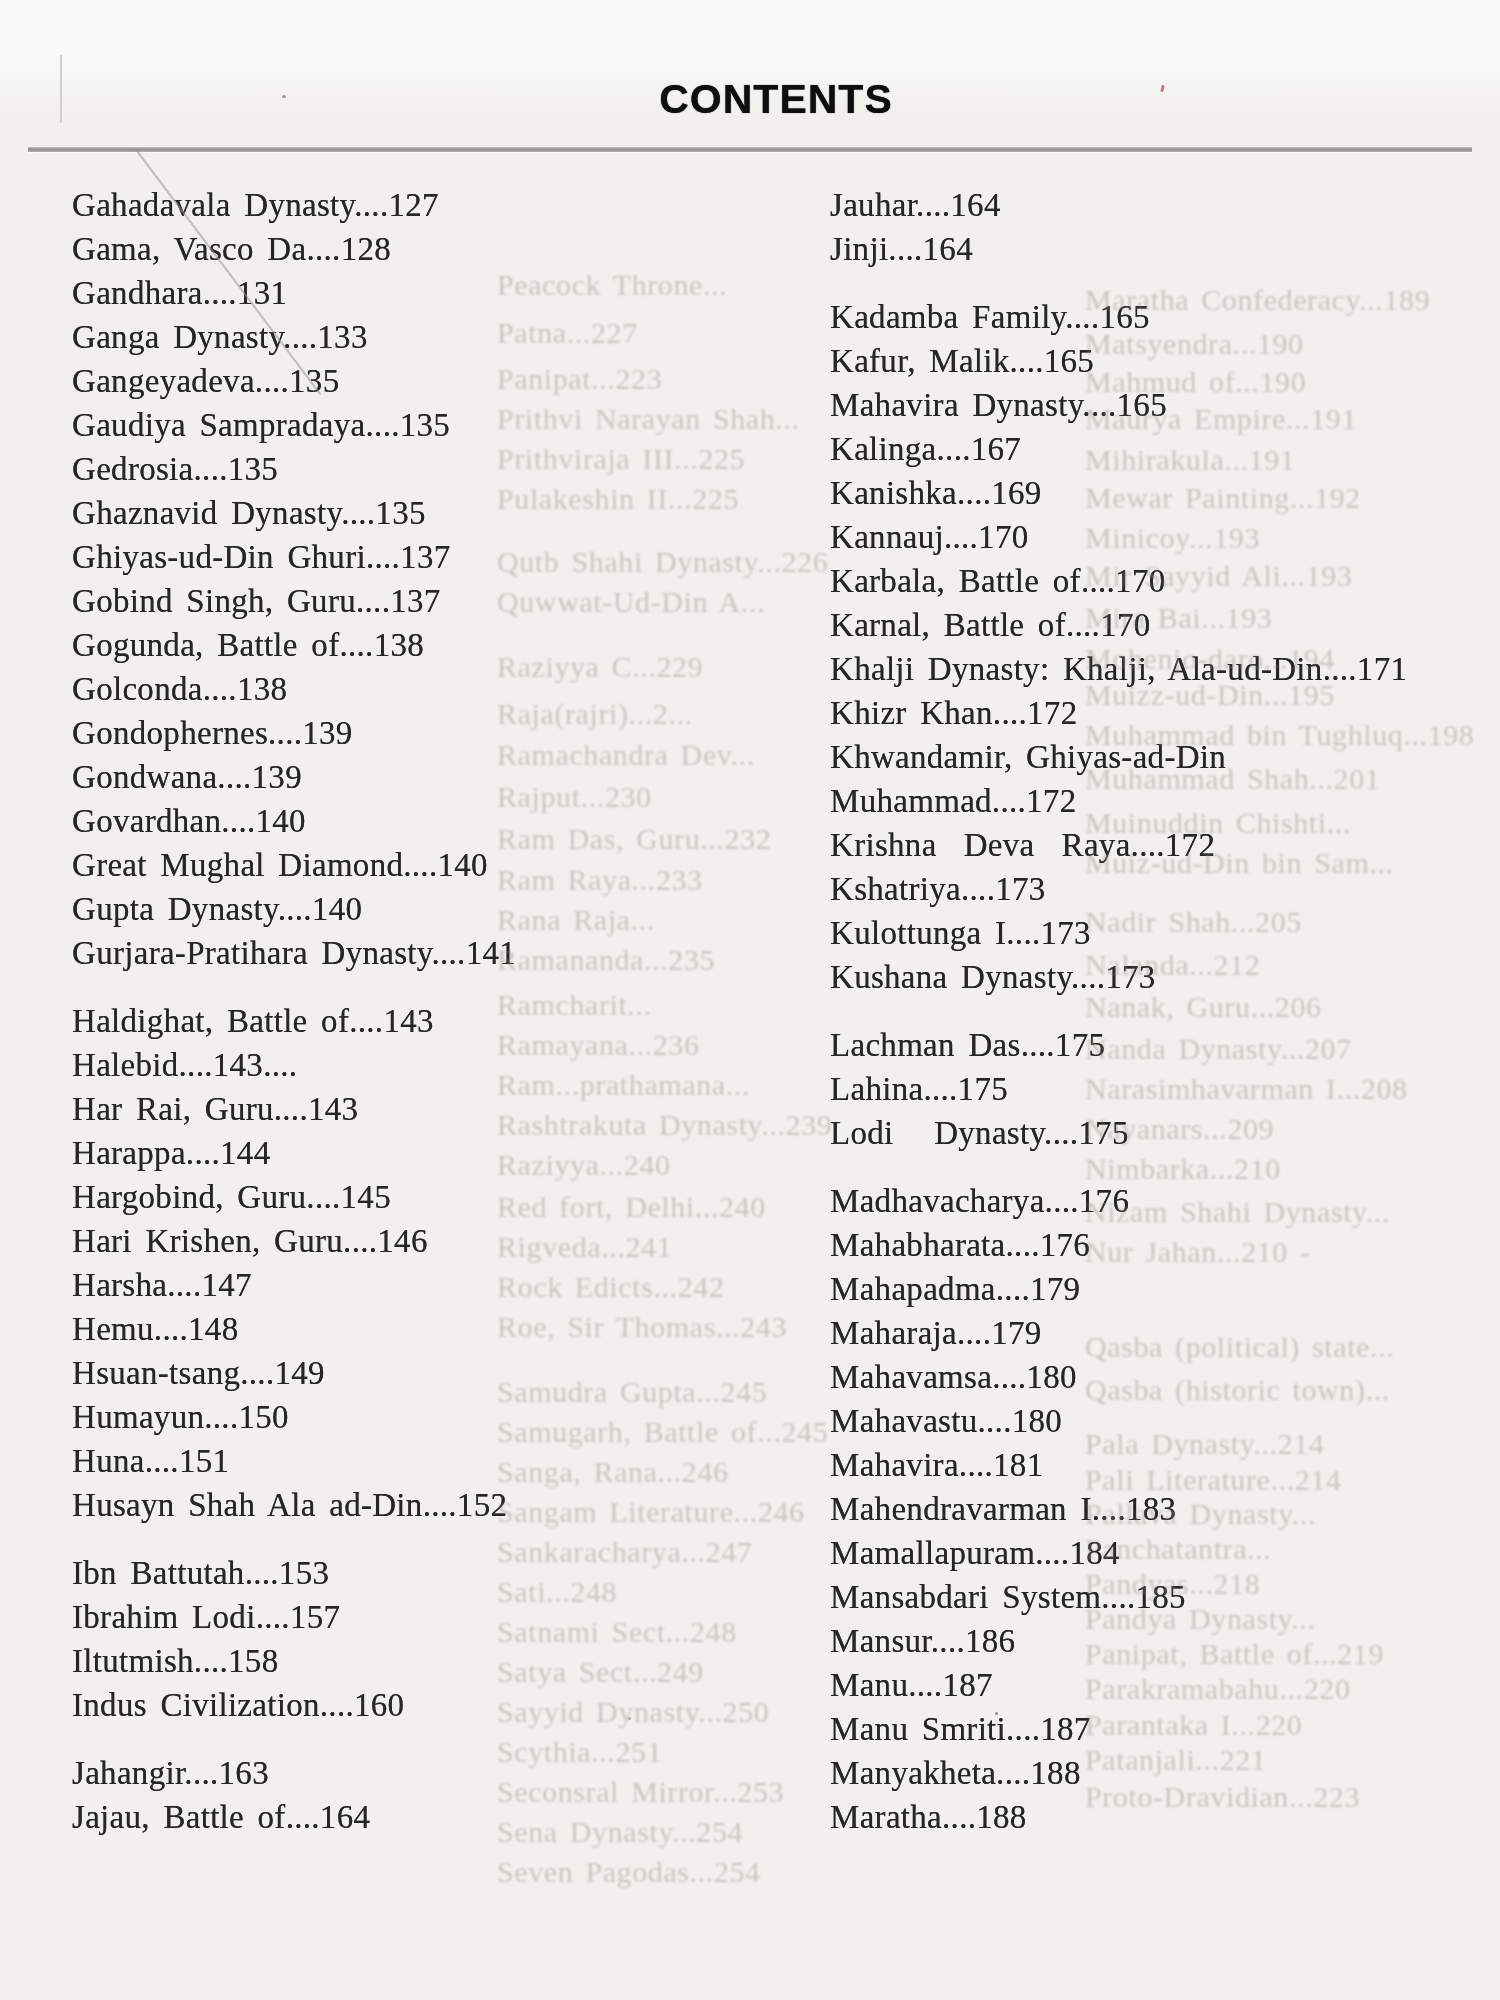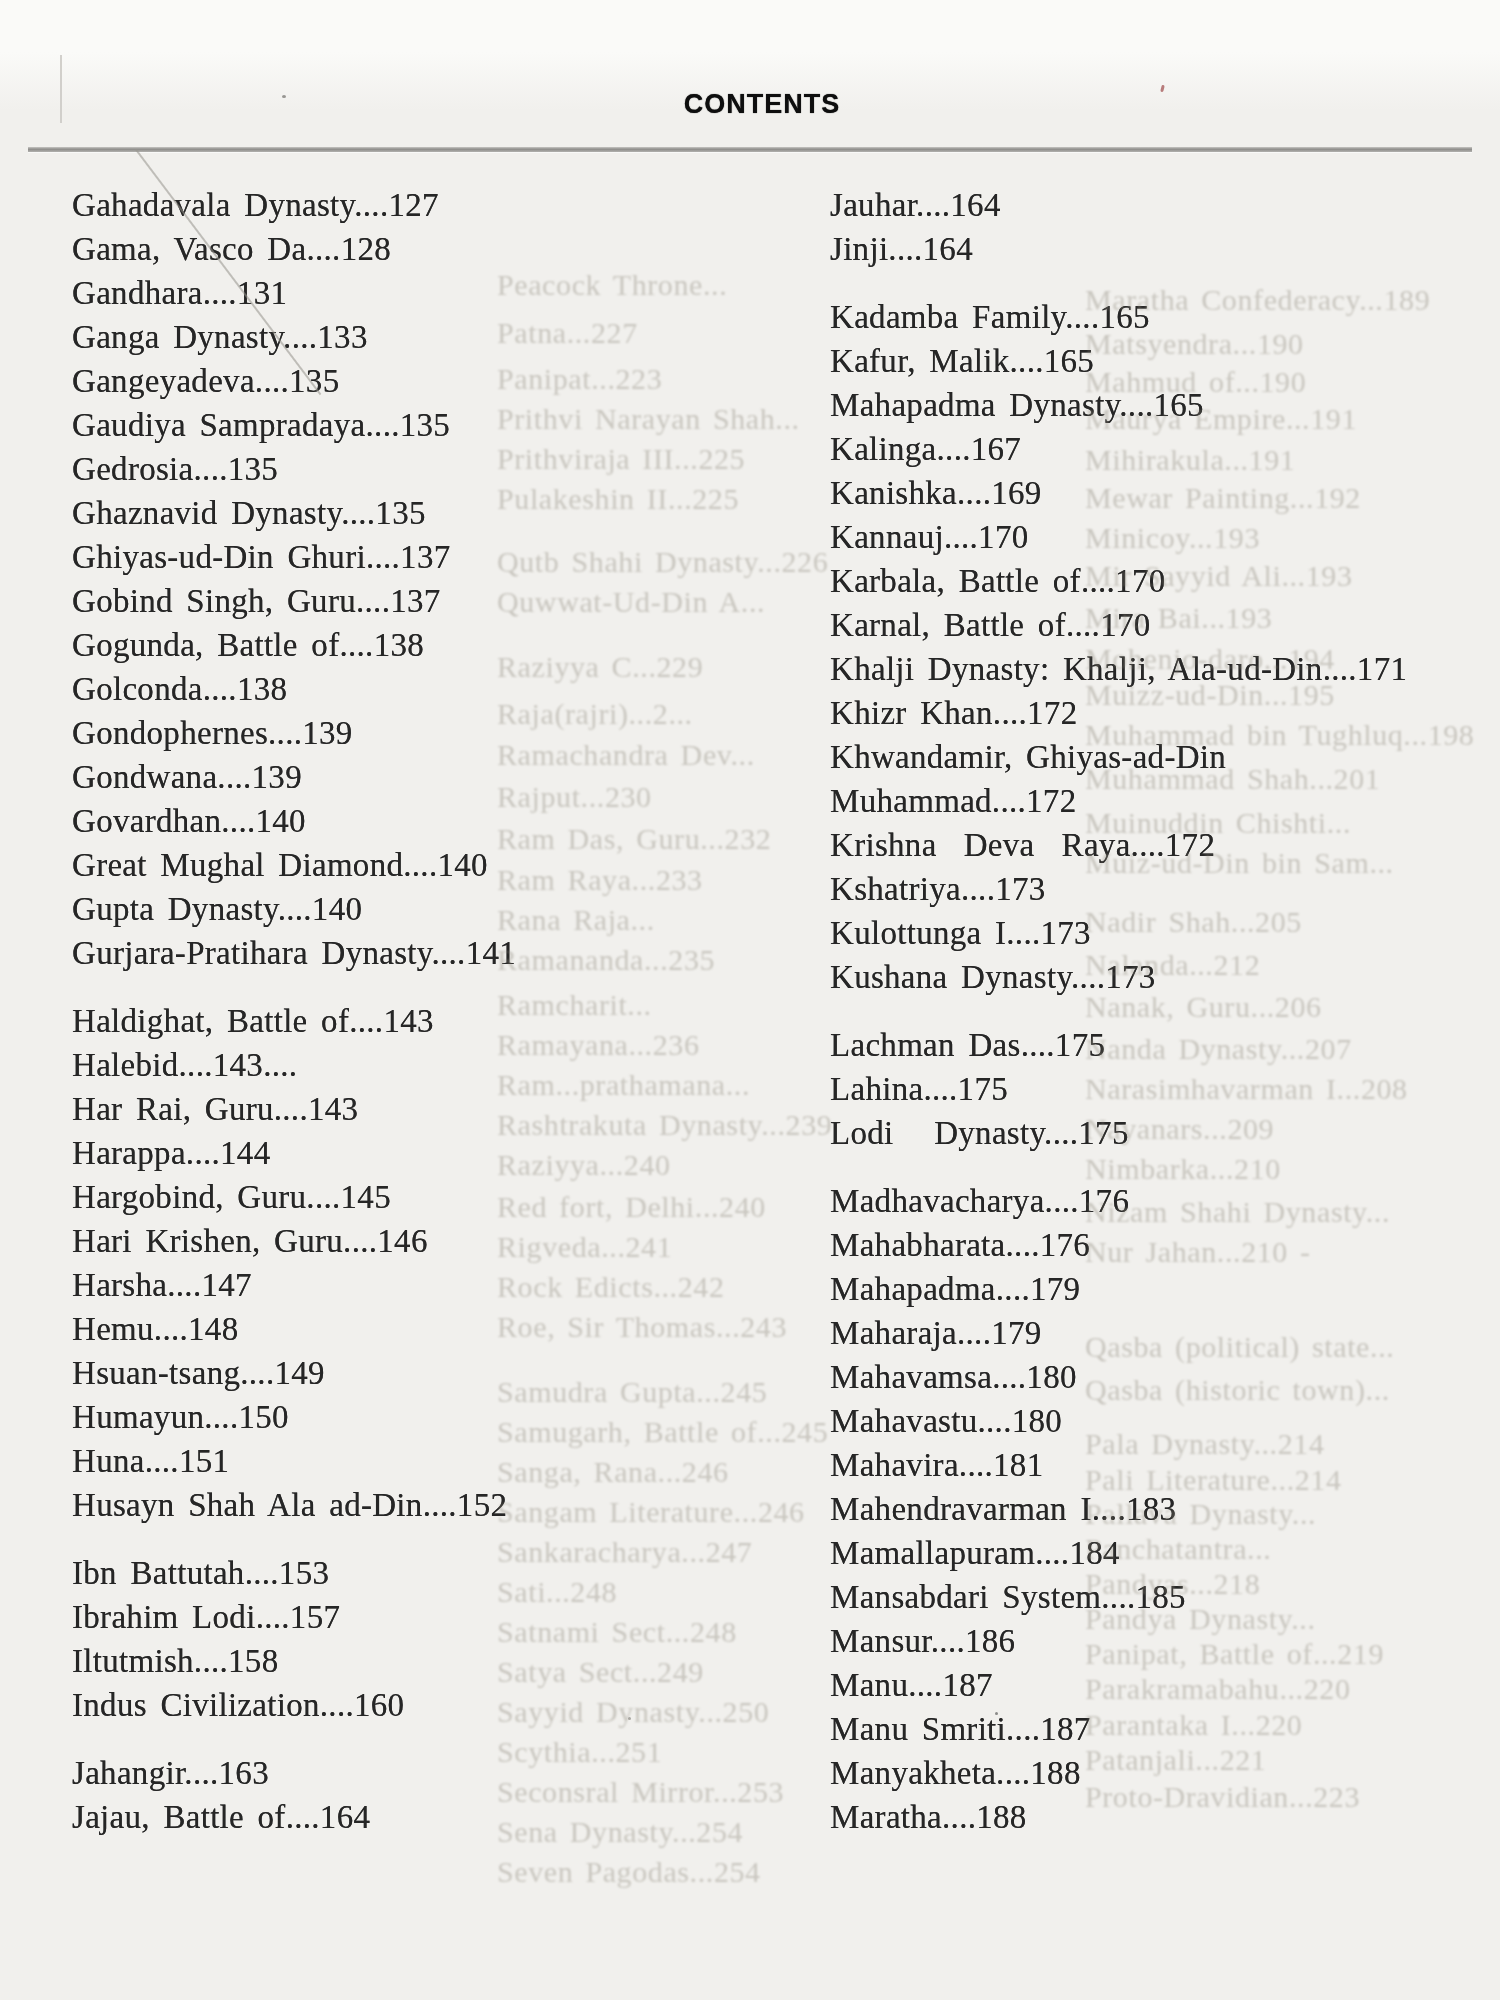--- a/index.html
+++ b/index.html
@@ -8,23 +8,23 @@
   }
   html,body{margin:0;padding:0;}
   body{
     width:1500px;height:2000px;position:relative;overflow:hidden;
     background:linear-gradient(180deg,var(--paper-top) 0px,var(--paper-top) 52px,var(--paper) 110px,var(--paper) 100%);
     font-family:"Liberation Serif","DejaVu Serif",serif;
   }
   .page{position:absolute;inset:0;}
   
   .page-title{
-    position:absolute;top:89px;left:50%;transform:translateX(-50%);margin:0 0 0 12px;
+    position:absolute;top:76px;left:50%;transform:translateX(-50%);margin:0 0 0 26px;
     font-family:"Liberation Sans","DejaVu Sans",sans-serif;font-weight:bold;
-    font-size:27px;letter-spacing:1px;color:#0e0e0e;text-shadow:0 0 1px rgba(0,0,0,.85);
+    font-size:41px;letter-spacing:1px;color:#0e0e0e;text-shadow:0 0 1px rgba(0,0,0,.85);
   }
   .header-rule{
     position:absolute;top:147px;left:28px;width:1444px;height:5px;
     background:linear-gradient(180deg,var(--rule-light) 0%,var(--rule-dark) 45%,#b2b1ae 100%);
     box-shadow:0 1px 0 rgba(255,255,255,.6);
   }
   
   .toc-col{position:absolute;top:183px;color:var(--ink);}
   .toc-col-left{left:72px;width:560px;}
   .toc-col-right{left:830px;width:640px;}
@@ -109,21 +109,21 @@
       </div>
     </div>
   <div class="toc-col toc-col-right">
       <div class="toc-group">
         <div class="toc-entry">Jauhar....164</div>
         <div class="toc-entry">Jinji....164</div>
       </div>
       <div class="toc-group">
         <div class="toc-entry">Kadamba Family....165</div>
         <div class="toc-entry">Kafur, Malik....165</div>
-        <div class="toc-entry">Mahapadma Dynasty....165</div>
+        <div class="toc-entry">Mahavira Dynasty....165</div>
         <div class="toc-entry">Kalinga....167</div>
         <div class="toc-entry">Kanishka....169</div>
         <div class="toc-entry">Kannauj....170</div>
         <div class="toc-entry">Karbala, Battle of....170</div>
         <div class="toc-entry">Karnal, Battle of....170</div>
         <div class="toc-entry">Khalji Dynasty: Khalji, Ala-ud-Din....171</div>
         <div class="toc-entry">Khizr Khan....172</div>
         <div class="toc-entry">Khwandamir, Ghiyas-ad-Din</div>
         <div class="toc-entry">Muhammad....172</div>
         <div class="toc-entry">Krishna  Deva  Raya....172</div>

